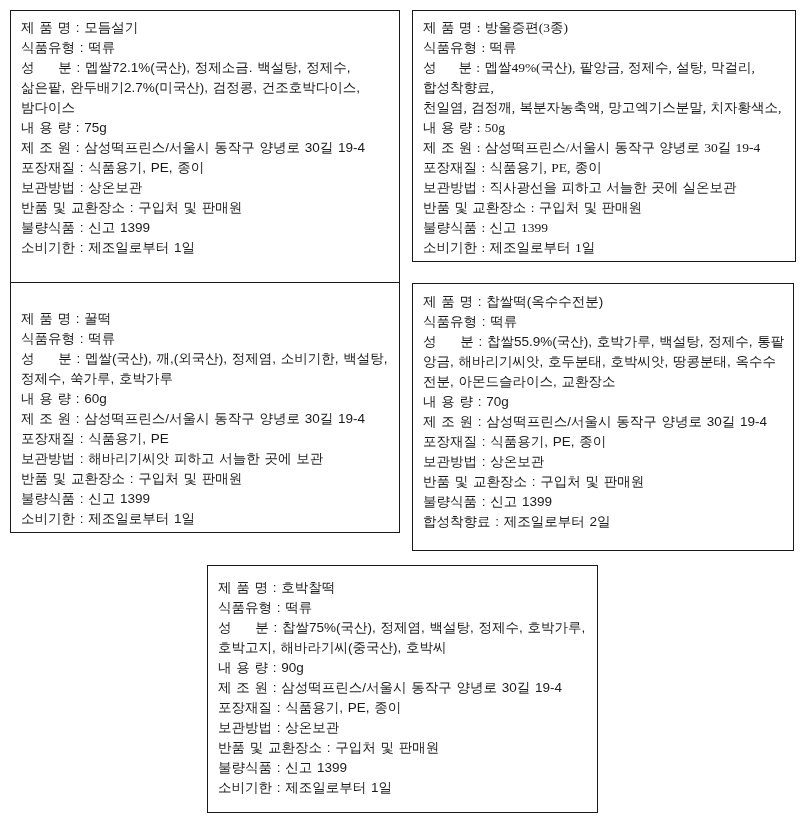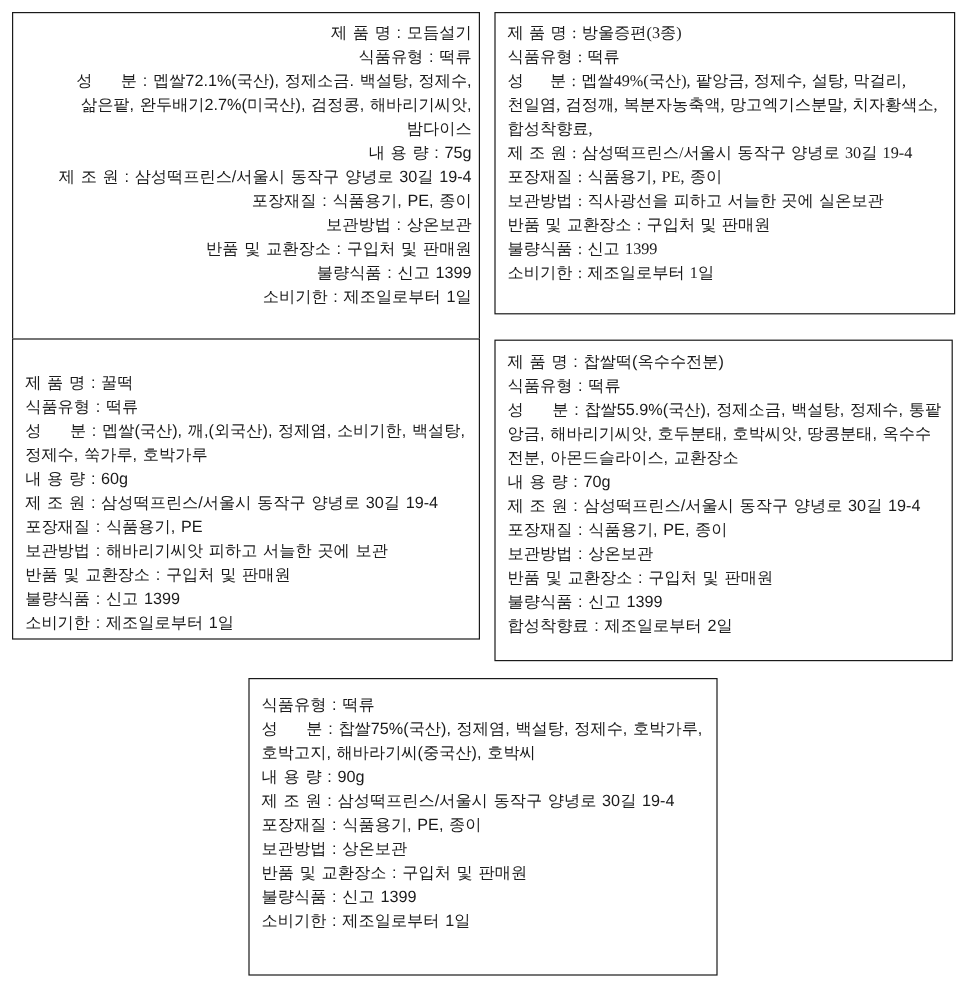--- a/index.html
+++ b/index.html
@@ -25,52 +25,53 @@
     padding-right: 6px;
   }
   .ln {
     height: 20px;
     line-height: 20px;
     font-size: 13.5px;
     white-space: pre;
     word-spacing: 1px;
     color: #1a1a1a;
   }
-  #box1 { left: 10px;  top: 10px;  width: 390px; height: 293px; padding-top: 7px; text-align: right; }
+  #box1 { left: 10px;  top: 10px;  width: 390px; height: 293px; padding-top: 7px; }
   #box2 { left: 412px; top: 10px;  width: 384px; height: 252px; padding-top: 7px; font-family: Liberation Serif, serif; }
   #box3 { left: 10px;  top: 282px; width: 390px; height: 251px; padding-top: 26px; }
   #box4 { left: 412px; top: 283px; width: 382px; height: 268px; padding-top: 8px; }
   #box5 { left: 207px; top: 565px; width: 391px; height: 248px; padding-top: 12px; }
 </style>
 </head>
 <body>
 
 <div id="page">
 
   <div id="box1" class="label-box">
     <div class="ln">제 품 명 : 모듬설기</div>
     <div class="ln">식품유형 : 떡류</div>
     <div class="ln">성     분 : 멥쌀72.1%(국산), 정제소금. 백설탕, 정제수,</div>
-    <div class="ln">삶은팥, 완두배기2.7%(미국산), 검정콩, 해바리기씨앗,</div>
+    <div class="ln">삶은팥, 완두배기2.7%(미국산), 검정콩, 건조호박다이스,</div>
     <div class="ln">밤다이스</div>
     <div class="ln">내 용 량 : 75g</div>
     <div class="ln">제 조 원 : 삼성떡프린스/서울시 동작구 양녕로 30길 19-4</div>
     <div class="ln">포장재질 : 식품용기, PE, 종이</div>
     <div class="ln">보관방법 : 상온보관</div>
     <div class="ln">반품 및 교환장소 : 구입처 및 판매원</div>
     <div class="ln">불량식품 : 신고 1399</div>
     <div class="ln">소비기한 : 제조일로부터 1일</div>
   </div>
 
   <div id="box2" class="label-box">
     <div class="ln">제 품 명 : 방울증편(3종)</div>
     <div class="ln">식품유형 : 떡류</div>
     <div class="ln">성     분 : 멥쌀49%(국산), 팥앙금, 정제수, 설탕, 막걸리,</div>
+    <div class="ln">합성착향료,</div>
     <div class="ln">천일염, 검정깨, 복분자농축액, 망고엑기스분말, 치자황색소,</div>
-    <div class="ln">합성착향료,</div>
+    <div class="ln">내 용 량 : 50g</div>
     <div class="ln">제 조 원 : 삼성떡프린스/서울시 동작구 양녕로 30길 19-4</div>
     <div class="ln">포장재질 : 식품용기, PE, 종이</div>
     <div class="ln">보관방법 : 직사광선을 피하고 서늘한 곳에 실온보관</div>
     <div class="ln">반품 및 교환장소 : 구입처 및 판매원</div>
     <div class="ln">불량식품 : 신고 1399</div>
     <div class="ln">소비기한 : 제조일로부터 1일</div>
   </div>
 
   <div id="box3" class="label-box">
     <div class="ln">제 품 명 : 꿀떡</div>
@@ -82,33 +83,34 @@
     <div class="ln">포장재질 : 식품용기, PE</div>
     <div class="ln">보관방법 : 해바리기씨앗 피하고 서늘한 곳에 보관</div>
     <div class="ln">반품 및 교환장소 : 구입처 및 판매원</div>
     <div class="ln">불량식품 : 신고 1399</div>
     <div class="ln">소비기한 : 제조일로부터 1일</div>
   </div>
 
   <div id="box4" class="label-box">
     <div class="ln">제 품 명 : 찹쌀떡(옥수수전분)</div>
     <div class="ln">식품유형 : 떡류</div>
-    <div class="ln">성     분 : 찹쌀55.9%(국산), 정제소금, 백설탕, 정제수, 통팥</div>
+    <div class="ln">성     분 : 찹쌀55.9%(국산), 호박가루, 백설탕, 정제수, 통팥</div>
     <div class="ln">앙금, 해바리기씨앗, 호두분태, 호박씨앗, 땅콩분태, 옥수수</div>
     <div class="ln">전분, 아몬드슬라이스, 교환장소</div>
     <div class="ln">내 용 량 : 70g</div>
     <div class="ln">제 조 원 : 삼성떡프린스/서울시 동작구 양녕로 30길 19-4</div>
     <div class="ln">포장재질 : 식품용기, PE, 종이</div>
     <div class="ln">보관방법 : 상온보관</div>
     <div class="ln">반품 및 교환장소 : 구입처 및 판매원</div>
     <div class="ln">불량식품 : 신고 1399</div>
     <div class="ln">합성착향료 : 제조일로부터 2일</div>
   </div>
 
   <div id="box5" class="label-box">
+    <div class="ln">제 품 명 : 호박찰떡</div>
     <div class="ln">식품유형 : 떡류</div>
     <div class="ln">성     분 : 찹쌀75%(국산), 정제염, 백설탕, 정제수, 호박가루,</div>
     <div class="ln">호박고지, 해바라기씨(중국산), 호박씨</div>
     <div class="ln">내 용 량 : 90g</div>
     <div class="ln">제 조 원 : 삼성떡프린스/서울시 동작구 양녕로 30길 19-4</div>
     <div class="ln">포장재질 : 식품용기, PE, 종이</div>
     <div class="ln">보관방법 : 상온보관</div>
     <div class="ln">반품 및 교환장소 : 구입처 및 판매원</div>
     <div class="ln">불량식품 : 신고 1399</div>
     <div class="ln">소비기한 : 제조일로부터 1일</div>

